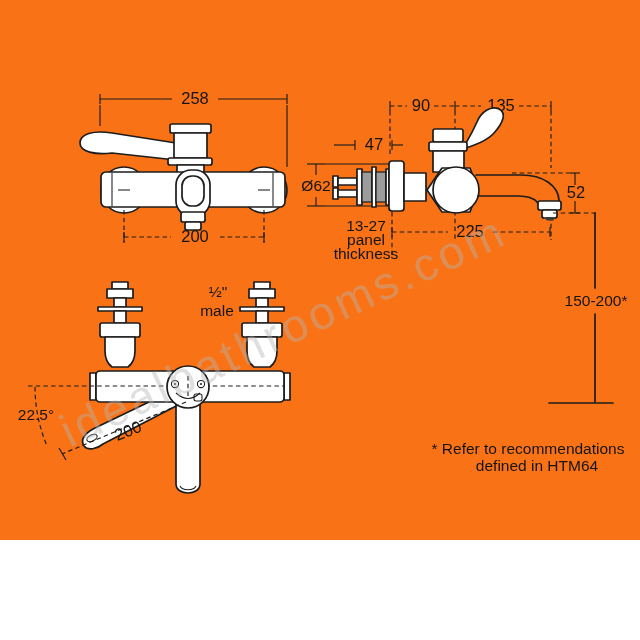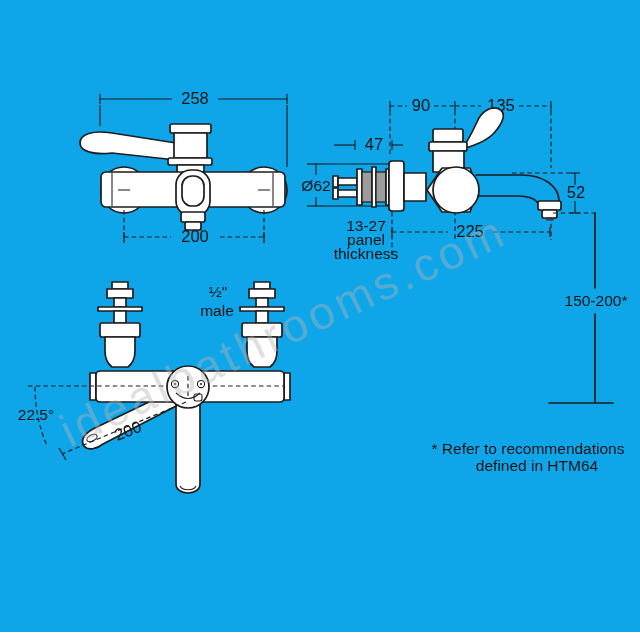--- a/index.html
+++ b/index.html
@@ -1,16 +1,16 @@
 <!DOCTYPE html>
 <html><head>
 <meta charset="utf-8">
 <style>
   html,body{margin:0;padding:0;background:#ffffff;}
-  .page{position:relative;width:640px;height:632px;background:#0ea5e9;overflow:hidden;
+  .page{position:relative;width:640px;height:540px;background:#f97316;overflow:hidden;
         font-family:"Liberation Sans", sans-serif;text-align:right;}
   svg{display:block}
   .ln{fill:none;stroke:#1c1c1c;stroke-width:1.7;stroke-linecap:round;stroke-linejoin:round;}
   .fw{fill:#ffffff;stroke:#1c1c1c;stroke-width:1.7;stroke-linecap:round;stroke-linejoin:round;}
   .fg{fill:#9c9c9c;stroke:#1c1c1c;stroke-width:1.2;}
   .dim{fill:none;stroke:#1c1c1c;stroke-width:1.15;stroke-linecap:butt;}
   .dash{fill:none;stroke:#1c1c1c;stroke-width:1.15;stroke-dasharray:4.5 3.2;stroke-linecap:butt;}
   .thin{fill:none;stroke:#1c1c1c;stroke-width:1.05;}
   text.t{fill:#141414;font-family:"Liberation Sans",sans-serif;font-size:16.5px;text-anchor:middle;}
   text.tn{fill:#141414;font-family:"Liberation Sans",sans-serif;font-size:15.5px;text-anchor:middle;}

